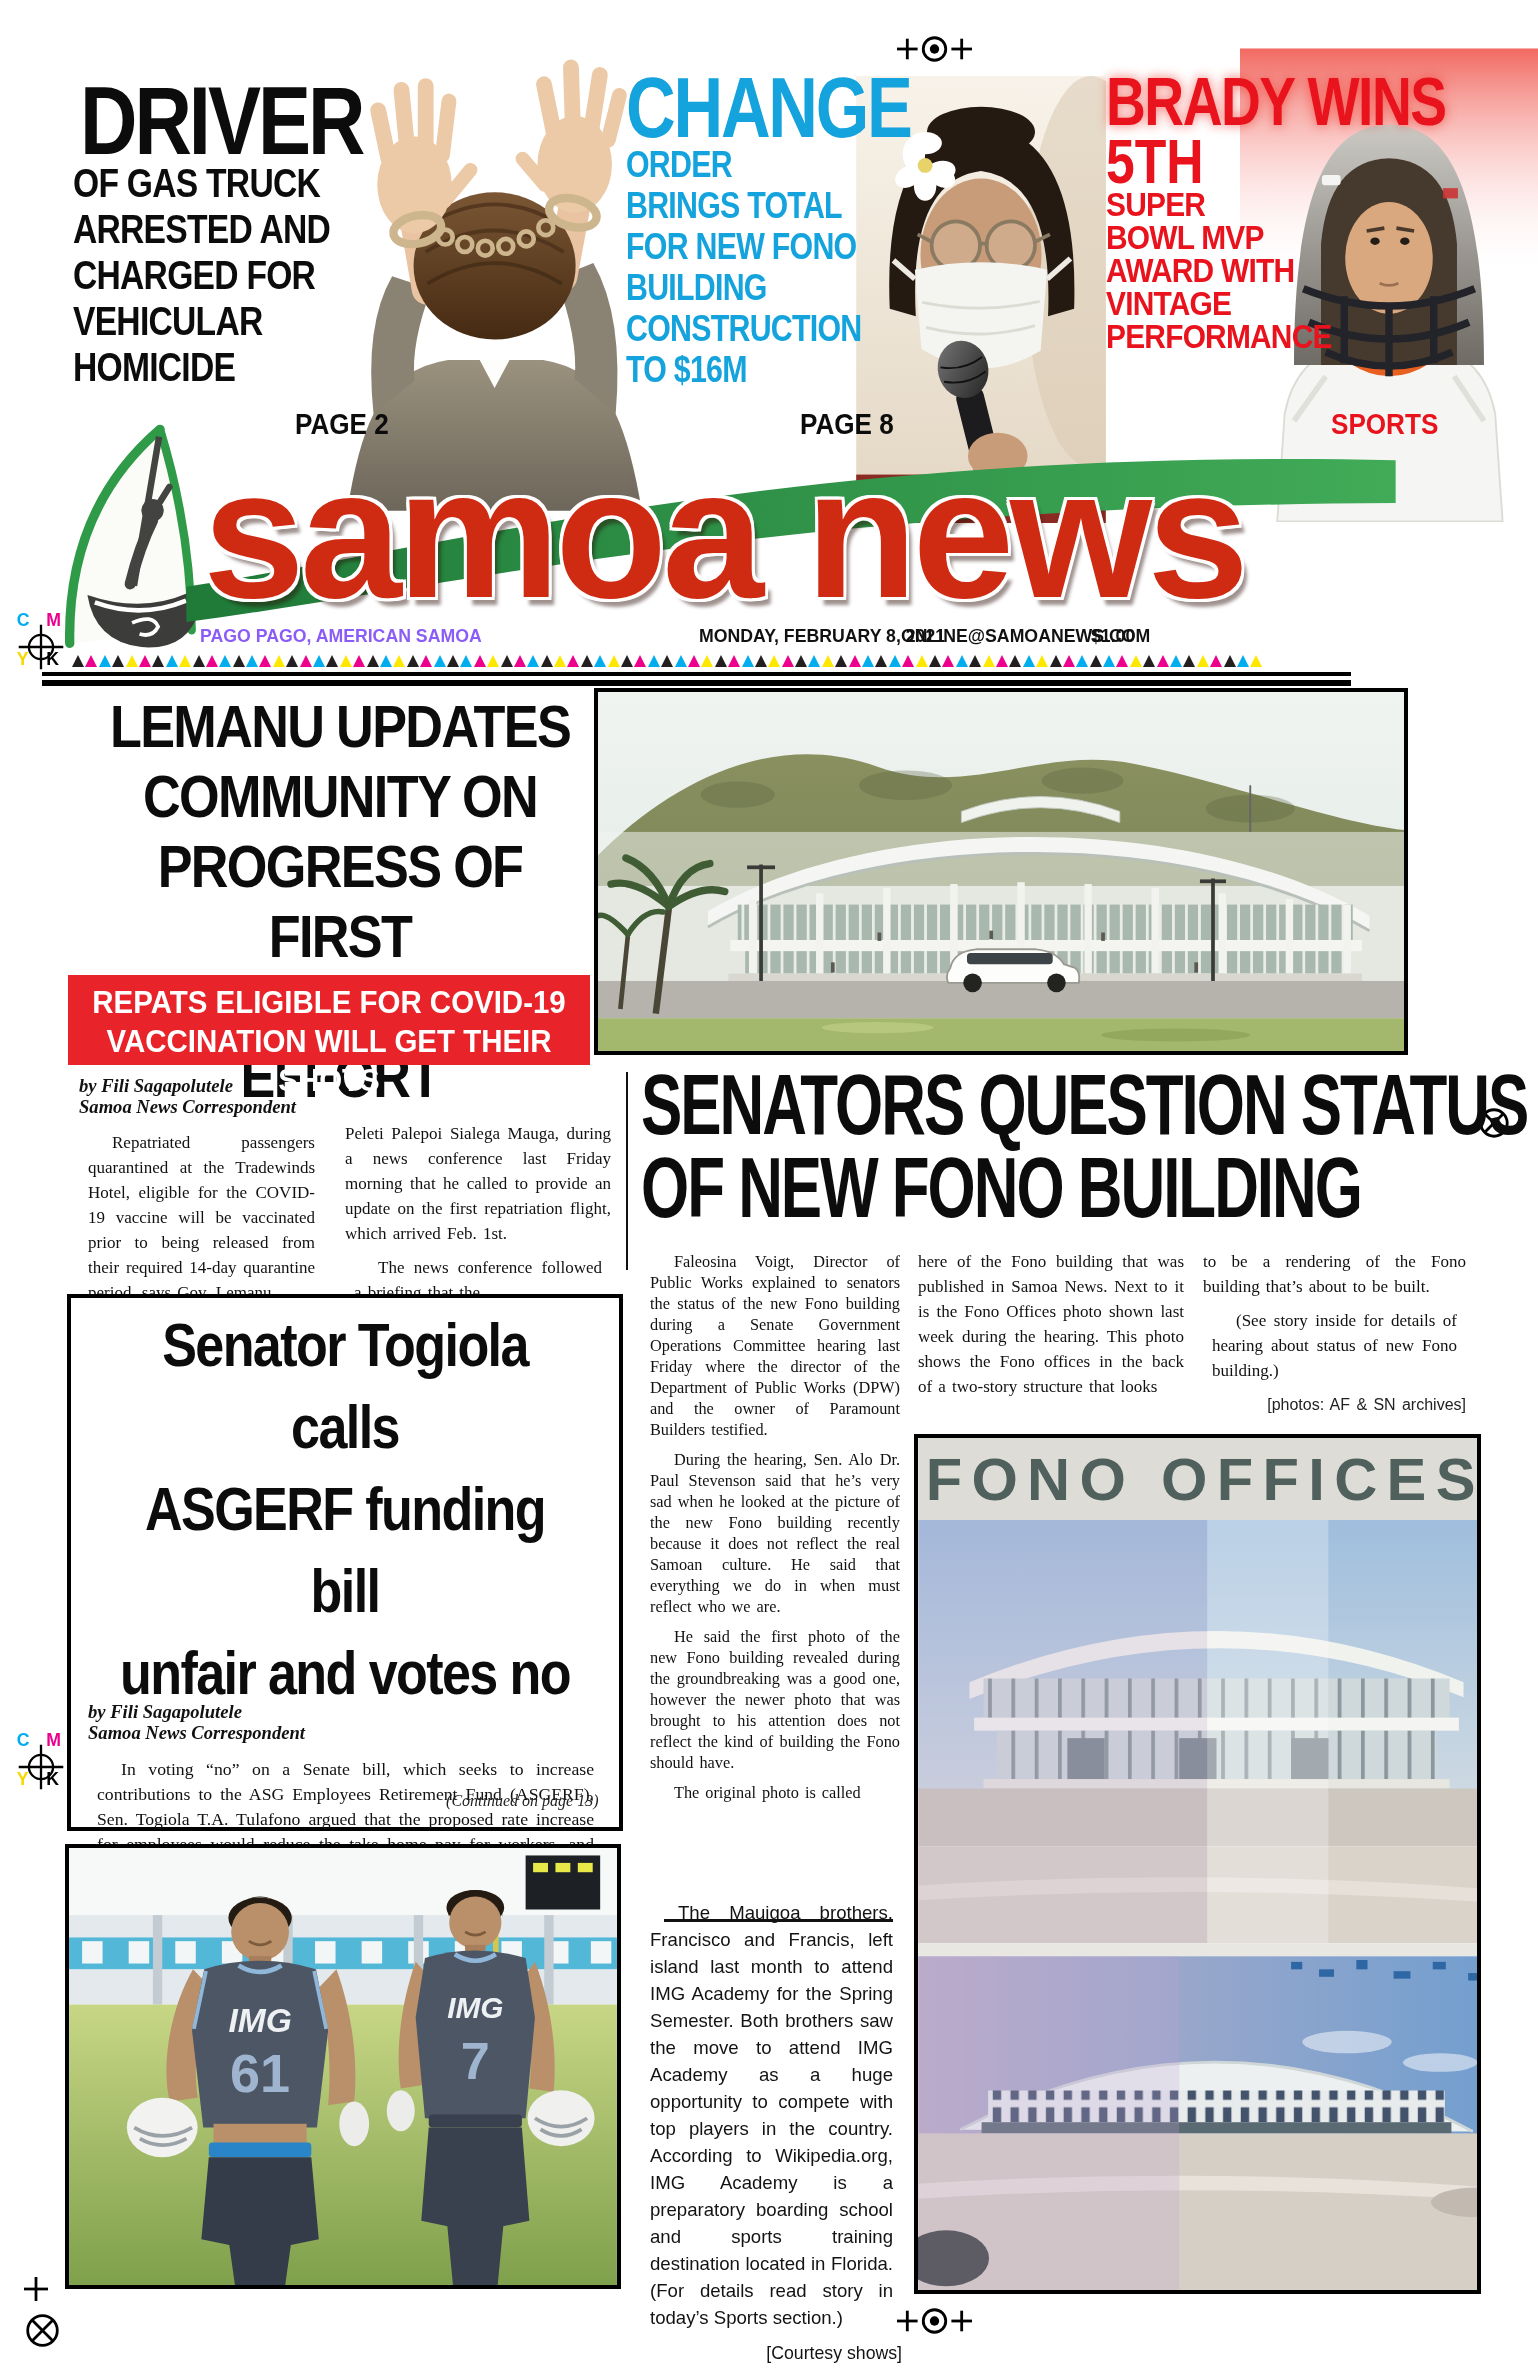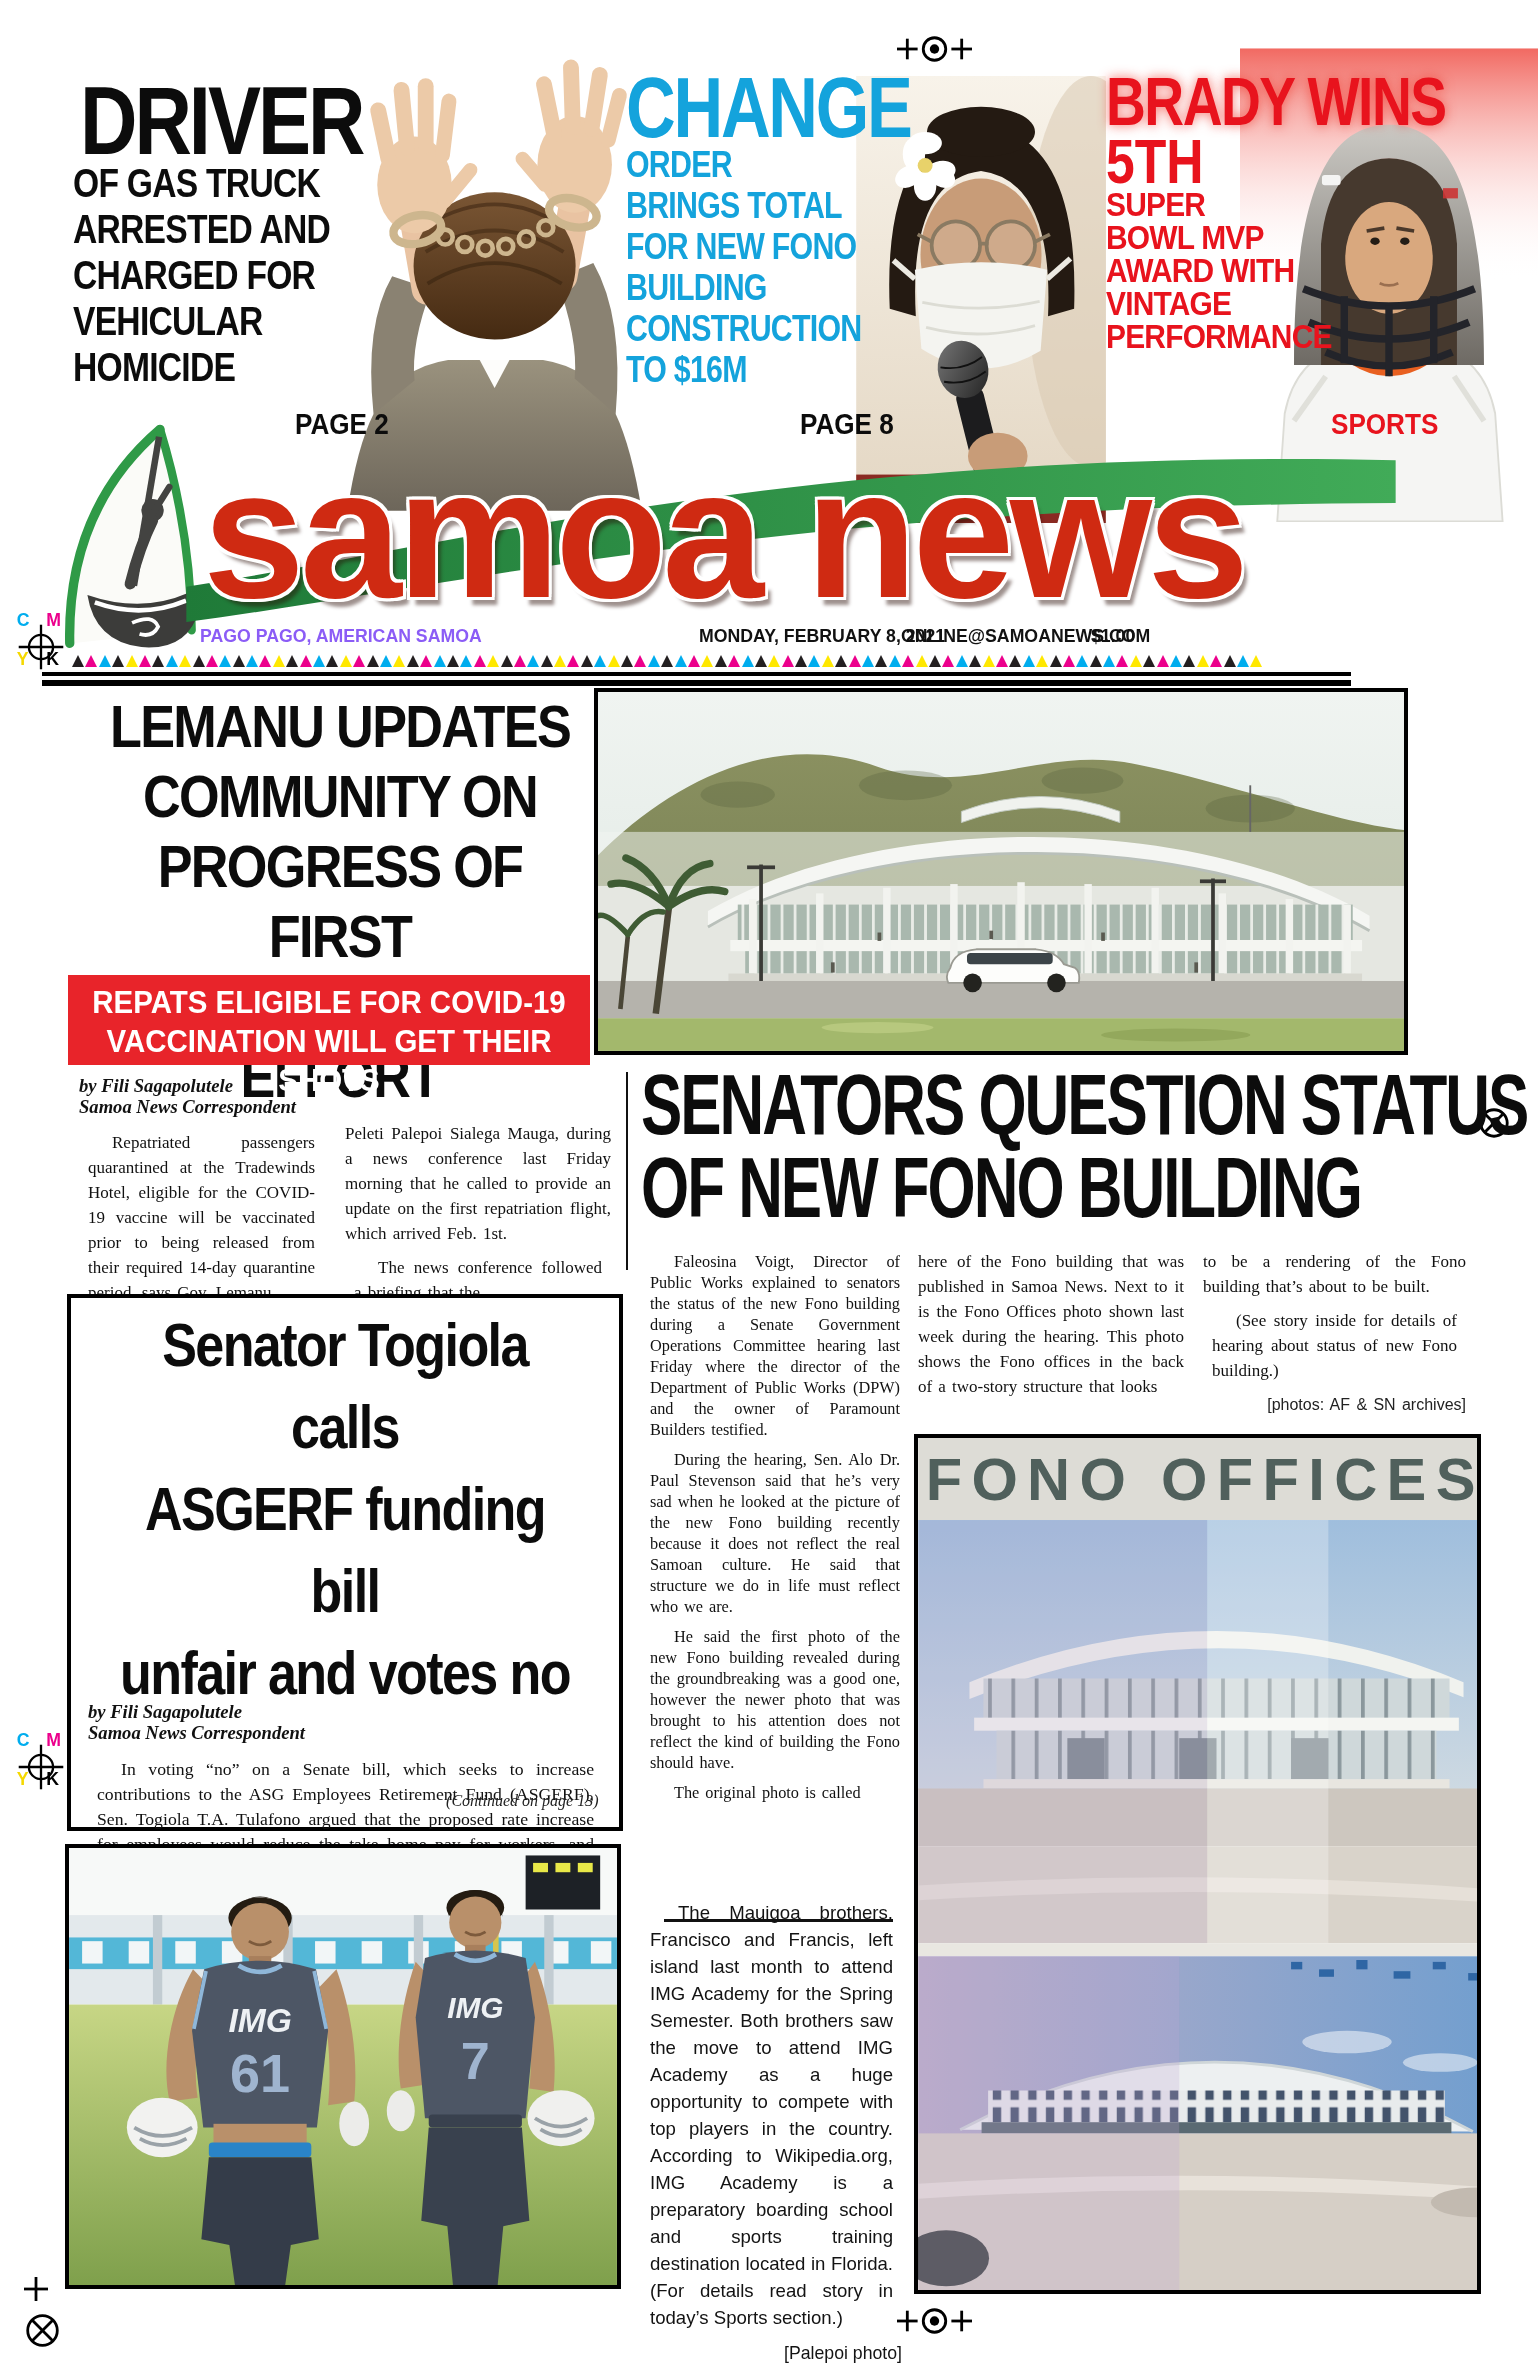--- a/index.html
+++ b/index.html
@@ -351,37 +351,37 @@
     <circle cx="18" cy="18" r="14" fill="none" stroke="#000" stroke-width="3"></circle>
     <line x1="9" y1="9" x2="27" y2="27" stroke="#000" stroke-width="3"></line>
       <line x1="27" y1="9" x2="9" y2="27" stroke="#000" stroke-width="3"></line>
   </svg>
 
   <div class="abs hv pre headline-black" style="left:641px;top:1063px;font-size:86px;line-height:83px;letter-spacing:-2.8px;transform:scaleX(.72);transform-origin:0 0;white-space:pre;">SENATORS QUESTION STATUS
 OF NEW FONO BUILDING</div>
 
   <div class="abs bodytxt just" style="left:641px;top:1242px;width:268px;font-size:16.3px;line-height:21px;">
     <p class="ind">Faleosina Voigt, Director of Public Works explained to senators the status of the new Fono building during a Senate Government Operations Committee hearing last Friday where the director of the Department of Public Works (DPW) and the owner of Paramount Builders testified.</p>
-    <p class="ind">During the hearing, Sen. Alo Dr. Paul Stevenson said that he’s very sad when he looked at the picture of the new Fono building recently because it does not reflect the real Samoan culture. He said that structure we do in life must reflect who we are.</p>
+    <p class="ind">During the hearing, Sen. Alo Dr. Paul Stevenson said that he’s very sad when he looked at the picture of the new Fono building recently because it does not reflect the real Samoan culture. He said that everything we do in when must reflect who we are.</p>
     <p class="ind">He said the first photo of the new Fono building revealed during the groundbreaking was a good one, however the newer photo that was brought to his attention does not reflect the kind of building the Fono should have.</p>
     <p class="ind">The original photo is called</p>
   </div>
   <div class="abs bodytxt just" style="left:918px;top:1249px;width:266px;">
     <p class="noind">here of the Fono building that was published in Samoa News. Next to it is the Fono Offices photo shown last week during the hearing. This photo shows the Fono offices in the back of a two-story structure that looks</p>
   </div>
   <div class="abs bodytxt just" style="left:1203px;top:1249px;width:263px;">
     <p class="noind">to be a rendering of the Fono building that’s about to be built.</p>
     <p class="ind">(See story inside for details of hearing about status of new Fono building.)</p>
     <div style="text-align:right;font-family:'Liberation Sans',sans-serif;font-size:16px;color:#222;">[photos: AF &amp; SN archives]</div>
   </div>
 
   <div class="abs" style="left:664px;top:1919px;width:229px;height:2.8px;background:#111;"></div>
   <div class="abs capt just" style="left:641px;top:1890px;width:261px;">
     <p class="ind" style="text-indent:28px;">The Mauigoa brothers, Francisco and Francis, left island last month to attend IMG Academy for the Spring Semester. Both brothers saw the move to attend IMG Academy as a huge opportunity to compete with top players in the country. According to Wikipedia.org, IMG Academy is a preparatory boarding school and sports training destination located in Florida. (For details read story in today’s Sports section.)</p>
-    <div style="text-align:right;font-size:17.7px;">[Palepoi photo]</div>
+    <div style="text-align:right;font-size:17.7px;">[Courtesy shows]</div>
   </div>
 
   <div class="abs frame" style="left:67px;top:1294px;width:548px;height:529px;">
     <div class="hv pre headline-black" style="margin-top:5.6px;font-size:62px;line-height:82px;text-align:center;letter-spacing:-1.9px;transform:scaleX(.84);transform-origin:50% 0;">Senator Togiola calls
 ASGERF funding bill
 unfair and votes no</div>
     <div class="byline" style="position:absolute;left:17px;top:403px;">
       <div>by Fili Sagapolutele</div>
       <div>Samoa News Correspondent</div>
     </div>

